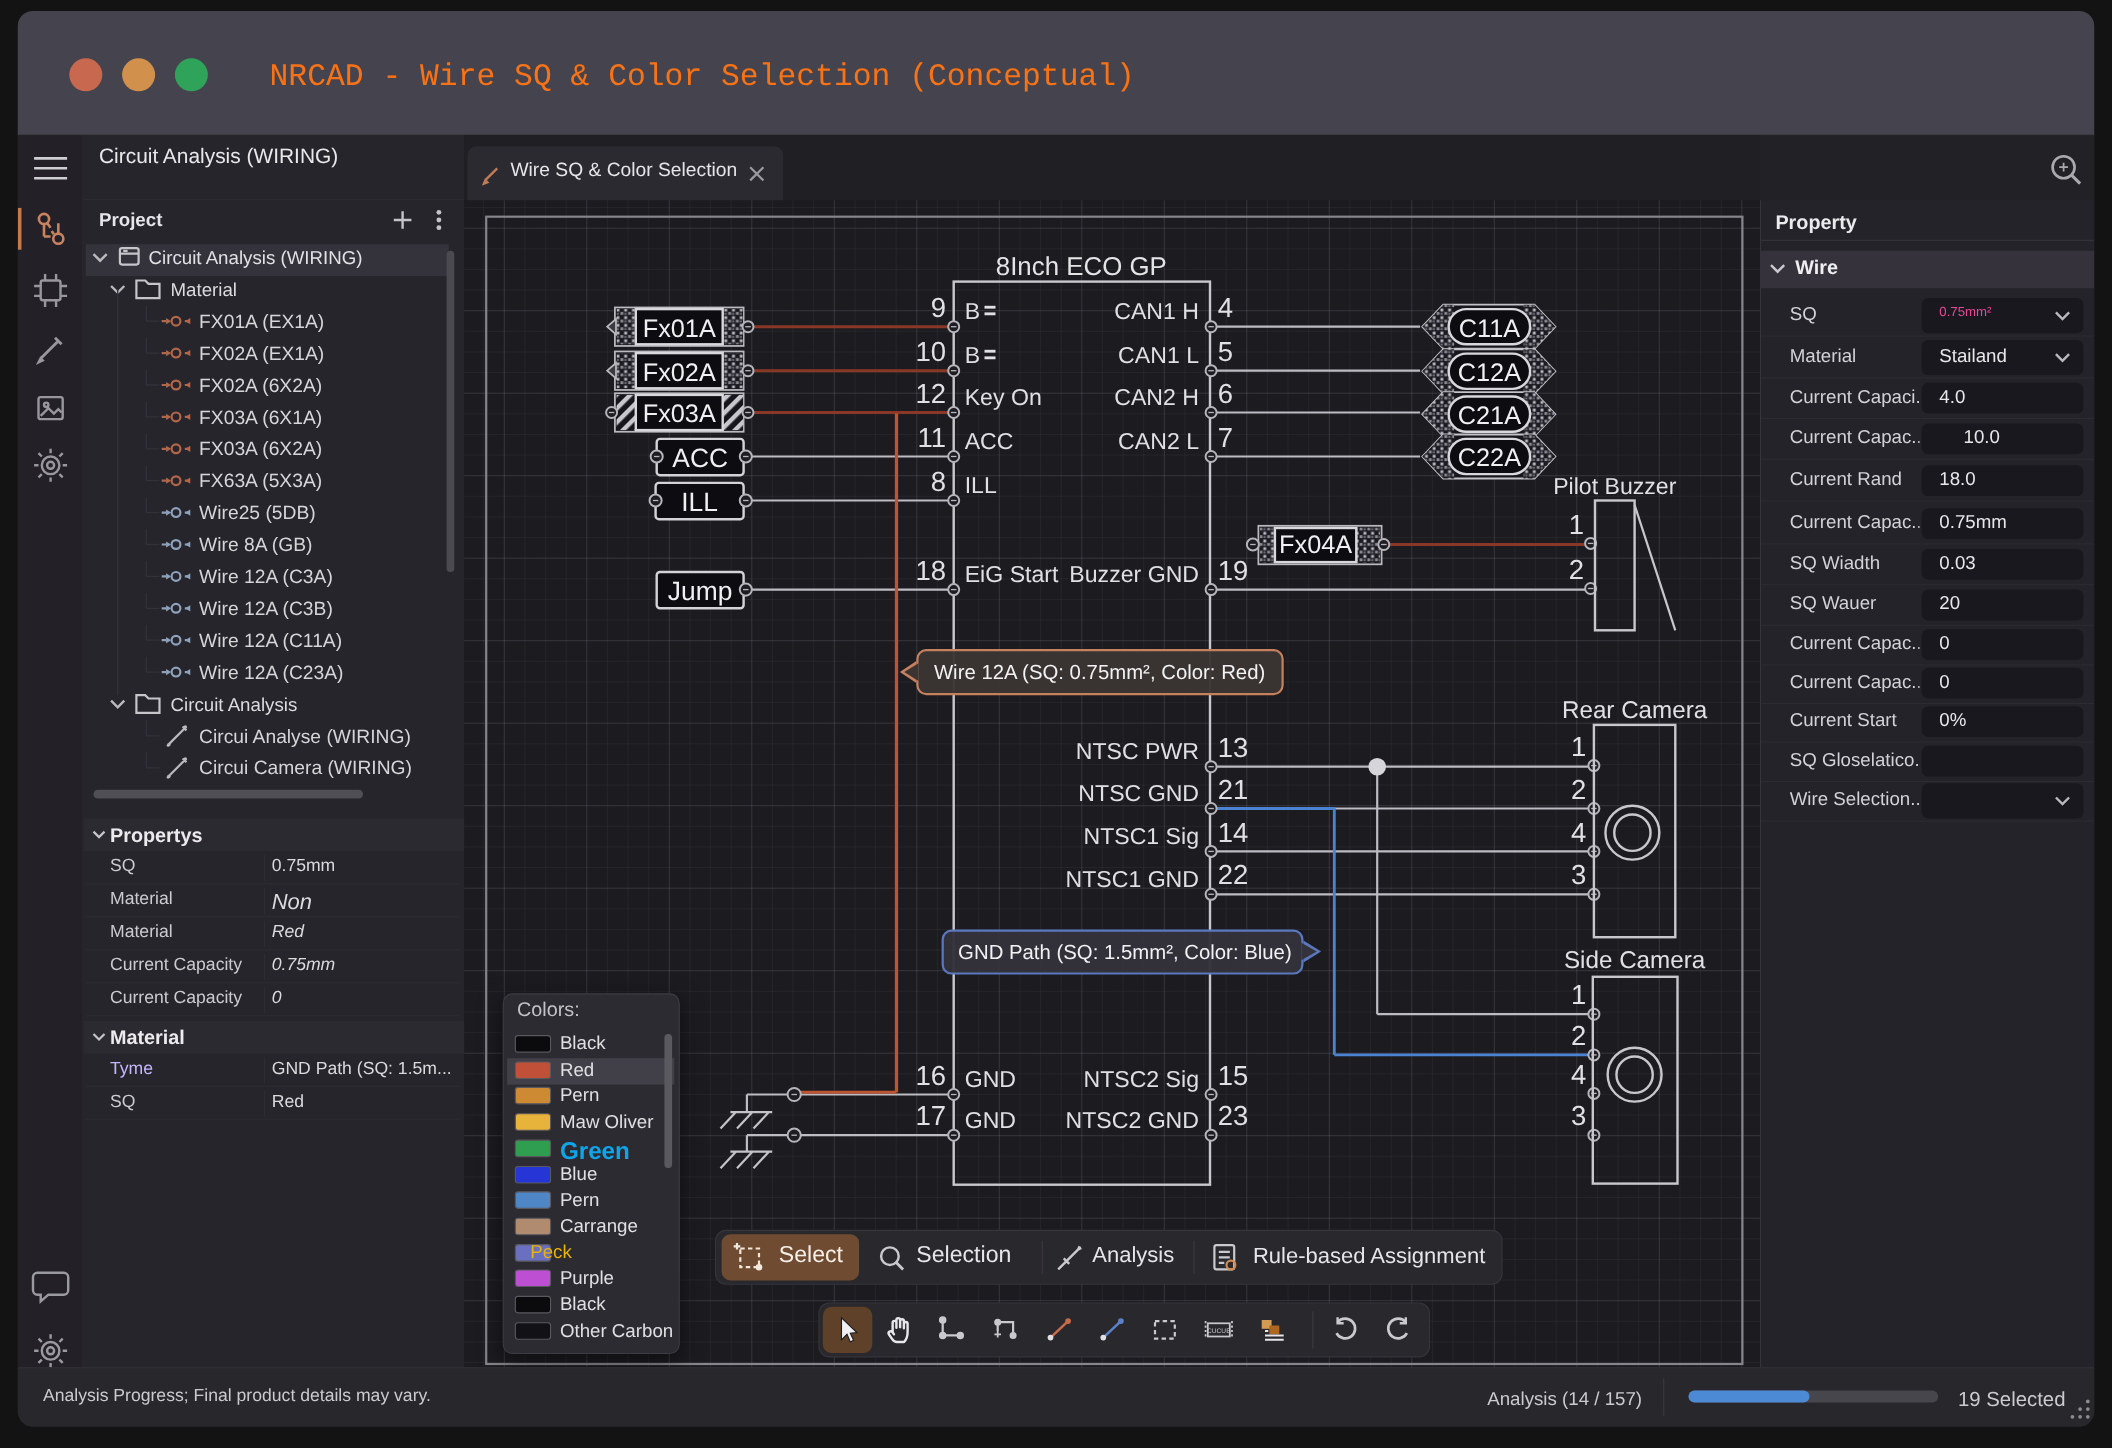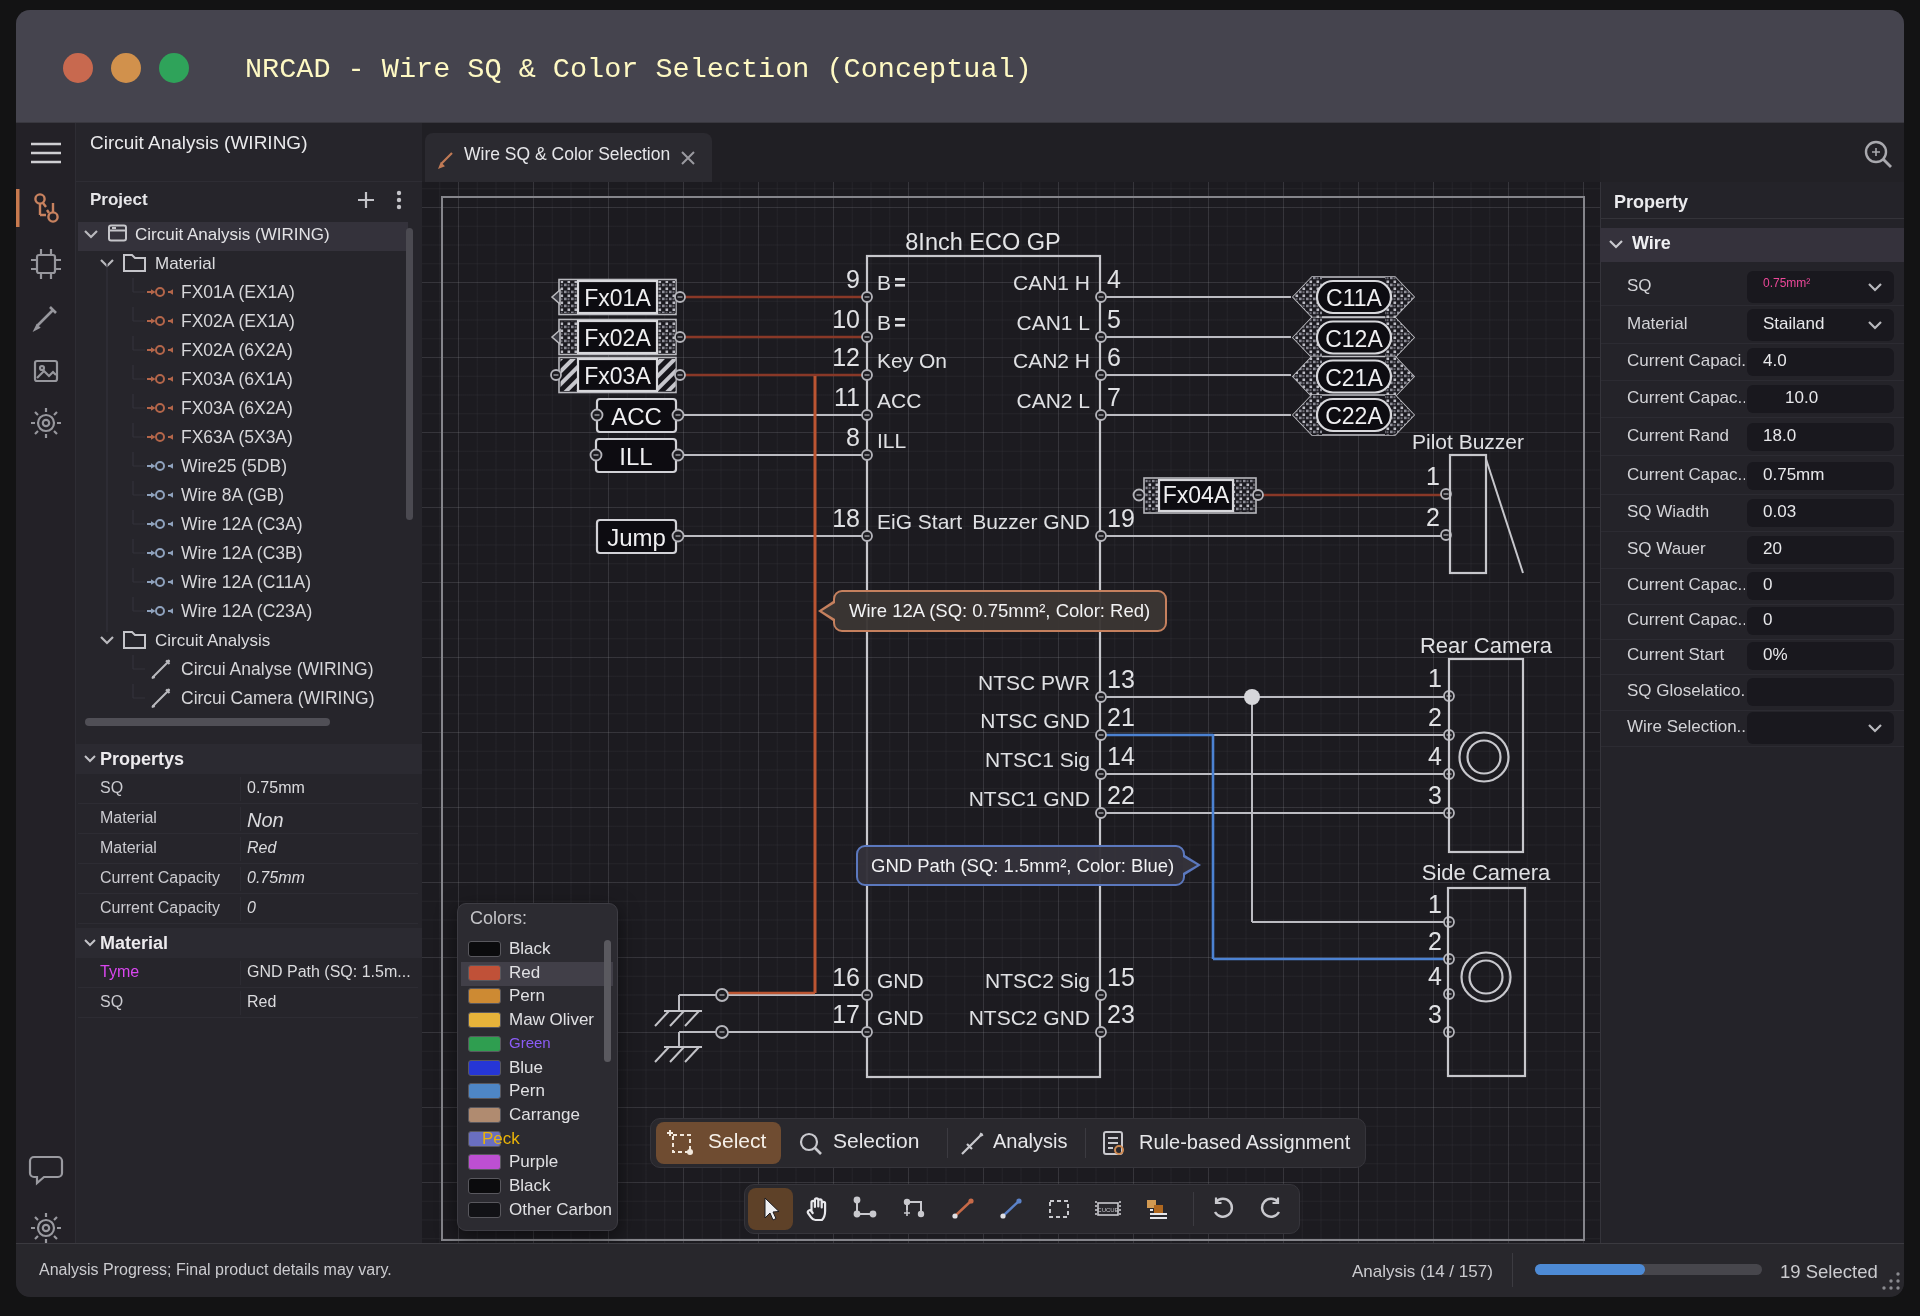--- a/index.html
+++ b/index.html
@@ -4,21 +4,21 @@
 html,body{width:1920px;height:1316px;background:#131314;overflow:hidden;}
 .abs{position:absolute;}
 #win{position:absolute;left:16px;top:10px;width:1888px;height:1287px;background:#222126;border-radius:14px;overflow:hidden;}
 .tt{white-space:nowrap;}
 </style></head><body>
 <div id="win">
 <div class="abs" style="left:0;top:0;width:1888px;height:113px;background:#45444e;border-bottom:1px solid #39383f;"></div>
 <div class="abs" style="left:47px;top:43px;width:30px;height:30px;border-radius:50%;background:#c8694f;"></div>
 <div class="abs" style="left:95px;top:43px;width:30px;height:30px;border-radius:50%;background:#d1914c;"></div>
 <div class="abs" style="left:143px;top:43px;width:30px;height:30px;border-radius:50%;background:#2fa35a;"></div>
-<div class="abs tt" style="left:229px;top:43px;font-family:'Liberation Mono',monospace;font-size:28.5px;color:#fef9c3;">NRCAD - Wire SQ &amp; Color Selection (Conceptual)</div>
+<div class="abs tt" style="left:229px;top:43px;font-family:'Liberation Mono',monospace;font-size:28.5px;color:#f97316;">NRCAD - Wire SQ &amp; Color Selection (Conceptual)</div>
 <div class="abs" style="left:0;top:113px;width:1888px;height:59px;background:#222126;"></div>
 <div class="abs" style="left:0;top:113px;width:60px;height:1120px;background:#232127;border-right:1px solid #2e2d34;"></div>
 <div class="abs" style="left:60px;top:113px;width:346px;height:1120px;background:#26252b;"></div>
 <div class="abs" style="left:406px;top:113px;width:1178px;height:59px;background:#201f24;"></div>
 <div class="abs" style="left:1584px;top:172px;width:304px;height:1061px;background:#242329;border-left:1px solid #35343b;"></div>
 <div class="abs" style="left:406px;top:172px;width:1178px;height:1061px;background-color:#1c1b20;
 background-image:linear-gradient(rgba(205,205,215,0.10) 1px, transparent 1px),linear-gradient(90deg, rgba(205,205,215,0.10) 1px, transparent 1px),linear-gradient(rgba(205,205,215,0.05) 1px, transparent 1px),linear-gradient(90deg, rgba(205,205,215,0.05) 1px, transparent 1px);
 background-size:75px 75px,75px 75px,18.75px 18.75px,18.75px 18.75px;
 background-position:36px 25px,36px 25px,36px 25px,36px 25px;"></div>
 <svg class="abs" style="left:0;top:113px;" width="60" height="1120" viewBox="0 0 60 1120">
@@ -209,21 +209,21 @@
     <div class="abs" style="left:224px;top:887px;width:1px;height:24px;background:#2d2c33;"></div>
     <div class="abs tt" style="left:84px;top:889px;font-size:16px;color:#cbcbd0;">Current Capacity</div>
     <div class="abs tt" style="left:231px;top:889px;font-size:16px;font-style:italic;color:#dbdbde;">0</div>
 <div class="abs" style="left:60px;top:918px;width:346px;height:30px;background:#2b2a31;"></div>
     <svg class="abs" style="left:66px;top:927px" width="16" height="12">
       <path d="M3 3 l5 5 5 -5" stroke="#c3c3c8" stroke-width="2" fill="none"></path>
     </svg>
     <div class="abs tt" style="left:84px;top:923px;font-size:18px;font-weight:700;color:#eceaed;">Material</div>
     <div class="abs" style="left:62px;top:948px;width:340px;height:30px;border-bottom:1px solid #2d2c33;"></div>
     <div class="abs" style="left:224px;top:951px;width:1px;height:24px;background:#2d2c33;"></div>
-    <div class="abs tt" style="left:84px;top:953px;font-size:16px;color:#d946ef;text-align:right;">Tyme</div>
+    <div class="abs tt" style="left:84px;top:953px;font-size:16px;color:#c4b5fd;text-align:right;">Tyme</div>
     <div class="abs tt" style="left:231px;top:953px;font-size:16px;color:#dbdbde;">GND Path (SQ: 1.5m...</div>
 <div class="abs" style="left:62px;top:978px;width:340px;height:30px;border-bottom:1px solid #2d2c33;"></div>
     <div class="abs" style="left:224px;top:981px;width:1px;height:24px;background:#2d2c33;"></div>
     <div class="abs tt" style="left:84px;top:983px;font-size:16px;color:#cbcbd0;">SQ</div>
     <div class="abs tt" style="left:231px;top:983px;font-size:16px;color:#dbdbde;">Red</div>
 <div class="abs" style="left:409px;top:123px;width:287px;height:49px;background:#2b2a30;border-radius:8px 8px 0 0;"></div>
 <svg class="abs" style="left:419px;top:136px" width="24" height="24">
       <path d="M6 18 L17 7 M5 21 l1.2 -3 1.8 1.8z" stroke="#c07a55" stroke-width="2.2" fill="none"></path>
     </svg>
 <div class="abs tt" style="left:448px;top:134px;font-size:17.5px;color:#e6e6e9;">Wire SQ &amp; Color Selection</div>
@@ -560,21 +560,21 @@
     <div class="abs" style="left:452px;top:931.0px;width:33px;height:16px;border:1px solid #59585e;border-radius:3px;background:#0b0b0d;"></div>
     <div class="abs tt" style="left:493px;top:929.0px;font-size:17px;color:#e0e0e3;">Black</div>
 <div class="abs" style="left:445px;top:951.7px;width:152px;height:24px;background:#413f48;"></div>
     <div class="abs" style="left:452px;top:954.7px;width:33px;height:16px;border:1px solid #59585e;border-radius:3px;background:#c05138;"></div>
     <div class="abs tt" style="left:493px;top:952.7px;font-size:17px;color:#e0e0e3;">Red</div>
 <div class="abs" style="left:452px;top:978.4px;width:33px;height:16px;border:1px solid #59585e;border-radius:3px;background:#cd8a33;"></div>
     <div class="abs tt" style="left:493px;top:976.4px;font-size:17px;color:#e0e0e3;">Pern</div>
 <div class="abs" style="left:452px;top:1002.1px;width:33px;height:16px;border:1px solid #59585e;border-radius:3px;background:#e7b33a;"></div>
     <div class="abs tt" style="left:493px;top:1000.1px;font-size:17px;color:#e0e0e3;">Maw Oliver</div>
 <div class="abs" style="left:452px;top:1025.8px;width:33px;height:16px;border:1px solid #59585e;border-radius:3px;background:#2f9e50;"></div>
-    <div class="abs tt" style="left:493px;top:1023.8px;font-size:15px;color:#8b5cf6;">Green</div>
+    <div class="abs tt" style="left:493px;top:1023.8px;font-size:22px;color:#0ea5e9;font-weight:bold;">Green</div>
 <div class="abs" style="left:452px;top:1049.5px;width:33px;height:16px;border:1px solid #59585e;border-radius:3px;background:#2636d6;"></div>
     <div class="abs tt" style="left:493px;top:1047.5px;font-size:17px;color:#e0e0e3;">Blue</div>
 <div class="abs" style="left:452px;top:1073.2px;width:33px;height:16px;border:1px solid #59585e;border-radius:3px;background:#4e86c6;"></div>
     <div class="abs tt" style="left:493px;top:1071.2px;font-size:17px;color:#e0e0e3;">Pern</div>
 <div class="abs" style="left:452px;top:1096.9px;width:33px;height:16px;border:1px solid #59585e;border-radius:3px;background:#b08b70;"></div>
     <div class="abs tt" style="left:493px;top:1094.9px;font-size:17px;color:#e0e0e3;">Carrange</div>
 <div class="abs" style="left:452px;top:1120.6px;width:33px;height:16px;border:1px solid #59585e;border-radius:3px;background:#6a6fc0;"></div>
     <div class="abs tt" style="left:466px;top:1118.6px;font-size:17px;color:#eab308;">Peck</div>
 <div class="abs" style="left:452px;top:1144.3px;width:33px;height:16px;border:1px solid #59585e;border-radius:3px;background:#bd4fd2;"></div>
     <div class="abs tt" style="left:493px;top:1142.3px;font-size:17px;color:#e0e0e3;">Purple</div>

